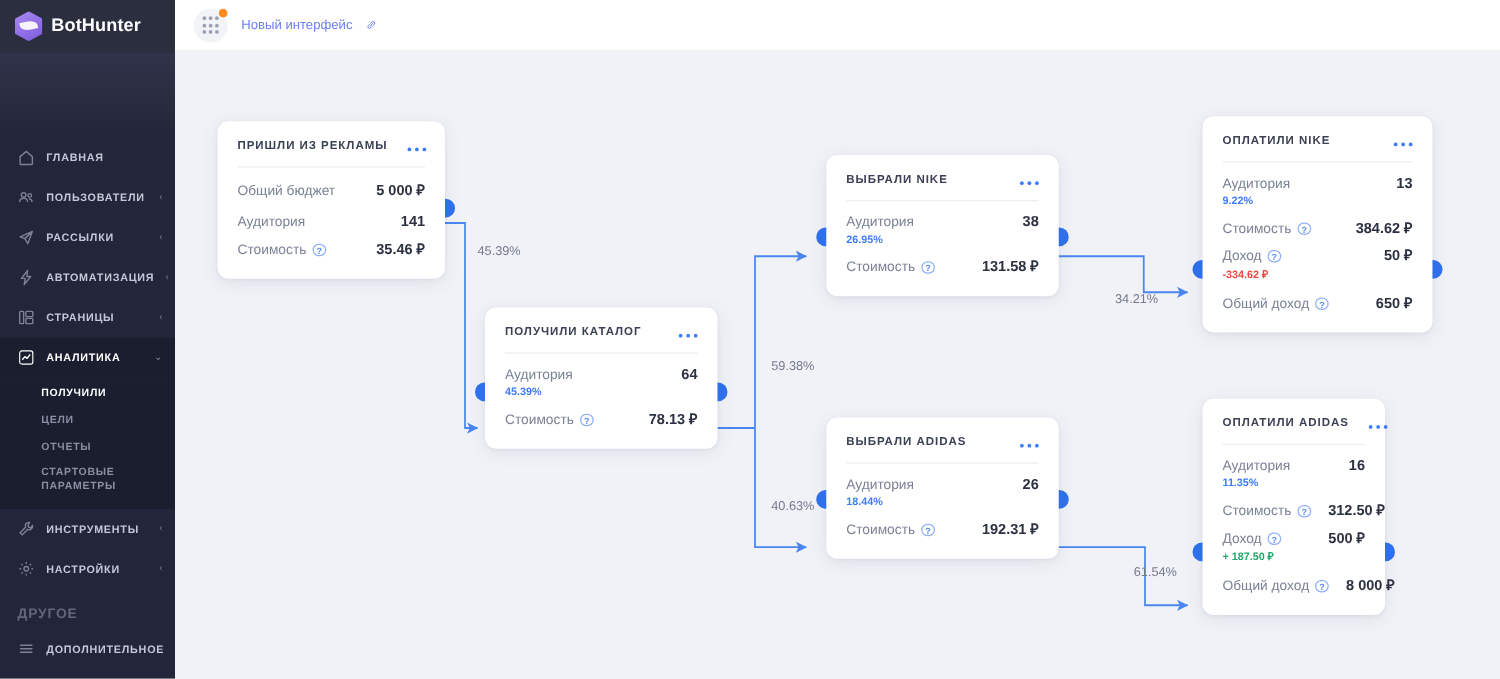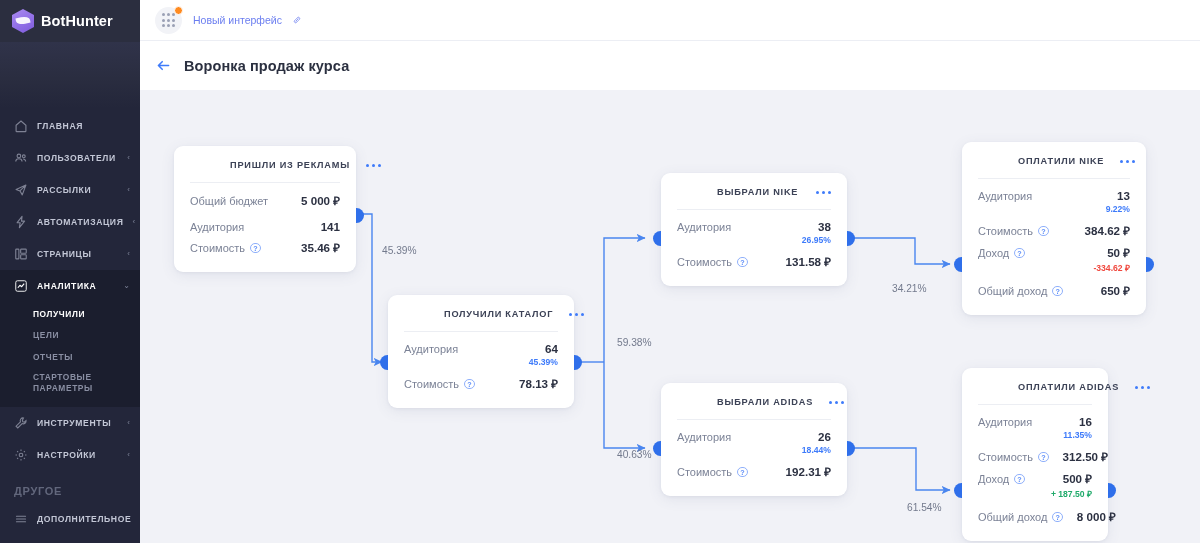--- a/index.html
+++ b/index.html
@@ -102,33 +102,33 @@
 
   
   .canvas { position:relative; flex:1; overflow:hidden; }
   .canvas > svg.wires { position:absolute; inset:0; width:100%; height:100%; }
 
   .card {
     position:absolute; background:#ffffff; border-radius:9px;
     box-shadow:0 3px 14px rgba(76,86,130,.10), 0 1px 3px rgba(76,86,130,.07);
     padding:13px 16px 14px 16px;
   }
-  .card-head { display:flex; align-items:center; justify-content:space-between; gap:16px;margin-left:40px; }
+  .card-head { display:flex; align-items:flex-end; justify-content:space-between; gap:16px; }
   .card-title {
     font-size:9.2px; font-weight:bold; letter-spacing:.78px; color:#3c4256;
     white-space:nowrap; padding-top:1px;
   }
   .kebab { display:flex; gap:2.6px; cursor:pointer; padding:2px 0 0 0; }
   .kebab i { width:3.2px; height:3.2px; border-radius:50%; background:#3e7bfa; display:block; }
   .divider { height:1px; background:#eceef3; margin:12px 0 10px 0; }
 
   .row { display:flex; align-items:baseline; justify-content:space-between; gap:14px; margin-bottom:3px; }
   .row .lbl { font-size:11px; color:#7b8296; display:flex; align-items:center; gap:5px; white-space:nowrap; }
   .row .val { font-size:11.6px; color:#2c3142; font-weight:bold; white-space:nowrap; }
-  .sub { text-align:right; font-size:8.6px; font-weight:bold; color:#3e7bfa; margin:-1px 0 9px 0; }
+  .sub { font-size:8.6px; font-weight:bold; color:#3e7bfa; margin:-1px 0 9px 0; }
   .sub.neg { color:#f0483e; }
   .sub.pos { color:#1faa6a; }
   .spacer-row { height:9px; }
   .qmark {
     width:10.5px; height:10.5px; border-radius:50%;
     border:1px solid #8fb0fb; color:#5b8cf8;
     font-size:7.2px; line-height:9px; text-align:center; font-weight:bold;
     display:inline-block; cursor:pointer; flex:0 0 10.5px;
   }
 
@@ -287,28 +287,20 @@
         <span class="badge-dot"></span>
       </div>
       <div class="iface-link">
         <span>Новый интерфейс</span>
         <svg viewBox="0 0 20 20" fill="none" stroke="#6b7ef0" stroke-width="1.6" stroke-linecap="round">
             <path d="M8 12.3l4-4.6M7.1 9.1L5.4 11a2.6 2.6 0 0 0 3.7 3.7l1.7-1.9M12.9 10.9l1.7-1.9A2.6 2.6 0 0 0 10.9 5.3L9.2 7.2"></path>
           </svg>
       </div>
     </header>
 
-    <div class="pagehead">
-      <span class="back-btn">
-        <svg width="17" height="17" viewBox="0 0 20 20" fill="none" stroke="#3e7bfa" stroke-width="1.8" stroke-linecap="round" stroke-linejoin="round">
-            <path d="M16 10H4M8.5 5.5L4 10l4.5 4.5"></path>
-          </svg>
-      </span>
-      <h1 class="page-title">Воронка продаж курса</h1>
-    </div>
 
     <div class="canvas">
 
       <svg class="wires" viewBox="0 0 1060 453" preserveAspectRatio="none">
         <defs>
           <marker id="ah" markerWidth="7" markerHeight="7" refX="6" refY="3.5" orient="auto">
             <path d="M0,0.6 L6.4,3.5 L0,6.4 L1.6,3.5 z" fill="#4a86ef"></path>
           </marker>
         </defs>
         <g fill="none" stroke="#4a86ef" stroke-width="1.4">

